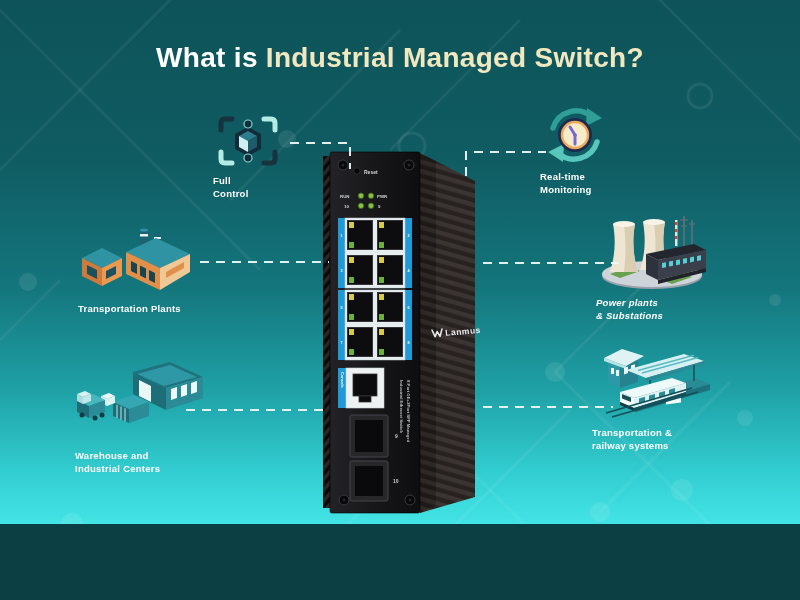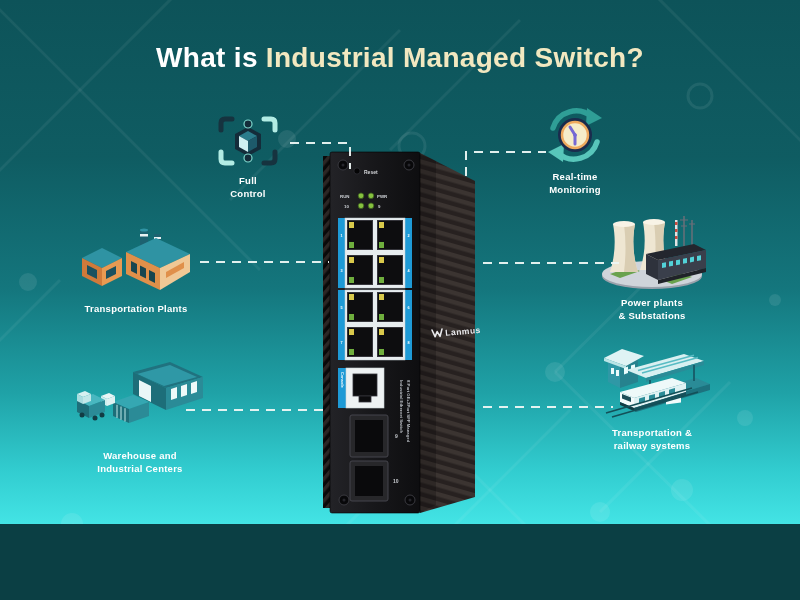--- a/index.html
+++ b/index.html
@@ -7,21 +7,21 @@
     position:relative;width:800px;height:524px;overflow:hidden;
     font-family:"Liberation Sans",sans-serif;
     background:linear-gradient(180deg,#0d5359 0%,#0f5c62 30%,#14767d 55%,#1fa2a7 75%,#32cdd0 90%,#43e4e5 100%);
   }
   .bg-decor,.connectors{position:absolute;inset:0;pointer-events:none;}
   .title{
     position:absolute;top:42px;left:0;width:100%;text-align:center;margin:0;
     font-size:28px;font-weight:700;color:#ffffff;letter-spacing:.3px;
   }
   .title .hl{color:#f2e8c0;}
-  .feature{position:absolute;text-align:center;}
+  .feature{position:absolute;text-align:left;}
   .feature .icon{display:block;margin:0 auto;overflow:visible;}
   .feature-label{
     margin-top:5px;color:#ffffff;font-size:9.5px;font-weight:600;
     line-height:1.35;letter-spacing:.25px;white-space:pre-line;
   }
   .switch-svg{position:absolute;left:316px;top:148px;overflow:visible;}
   .switch-svg text{font-family:"Liberation Sans",sans-serif;}
 </style>
 </head>
 <body>
@@ -117,21 +117,21 @@
       <polygon points="88,44 106,34 106,40 88,50" fill="#e0904a"></polygon>
       <polygon points="4,30 24,20 44,30 24,40" fill="#2f93a3"></polygon>
       <polygon points="4,30 24,40 24,58 4,48" fill="#cf7a3a"></polygon>
       <polygon points="24,40 44,30 44,48 24,58" fill="#e89a52"></polygon>
       <polygon points="9,37 19,42 19,51 9,46" fill="#1b515f"></polygon>
       <polygon points="28,43 38,38 38,46 28,51" fill="#1b515f"></polygon>
     </svg>
     <div class="feature-label">Transportation Plants</div>
   </div>
 
-  <div class="feature" style="left:596px;top:212px;width:112px;">
+  <div class="feature" style="left:596px;top:212px;width:112px;font-style:italic;">
     <svg class="icon" width="112" height="80" viewBox="0 0 112 80">
       <ellipse cx="56" cy="64" rx="50" ry="13" fill="#9aa1ab"></ellipse>
       <ellipse cx="56" cy="62" rx="50" ry="13" fill="#cfd4da"></ellipse>
       <polygon points="14,62 34,55 44,59 24,66" fill="#69a24d"></polygon>
       <polygon points="66,68 86,61 96,65 76,72" fill="#69a24d"></polygon>
       <line x1="88" y1="4" x2="88" y2="34" stroke="#6a6f78" stroke-width="1.5"></line>
       <line x1="84" y1="8" x2="92" y2="8" stroke="#6a6f78" stroke-width="1"></line>
       <line x1="85" y1="14" x2="91" y2="14" stroke="#6a6f78" stroke-width="1"></line>
       <line x1="96" y1="8" x2="96" y2="36" stroke="#6a6f78" stroke-width="1.5"></line>
       <line x1="93" y1="12" x2="99" y2="12" stroke="#6a6f78" stroke-width="1"></line>

